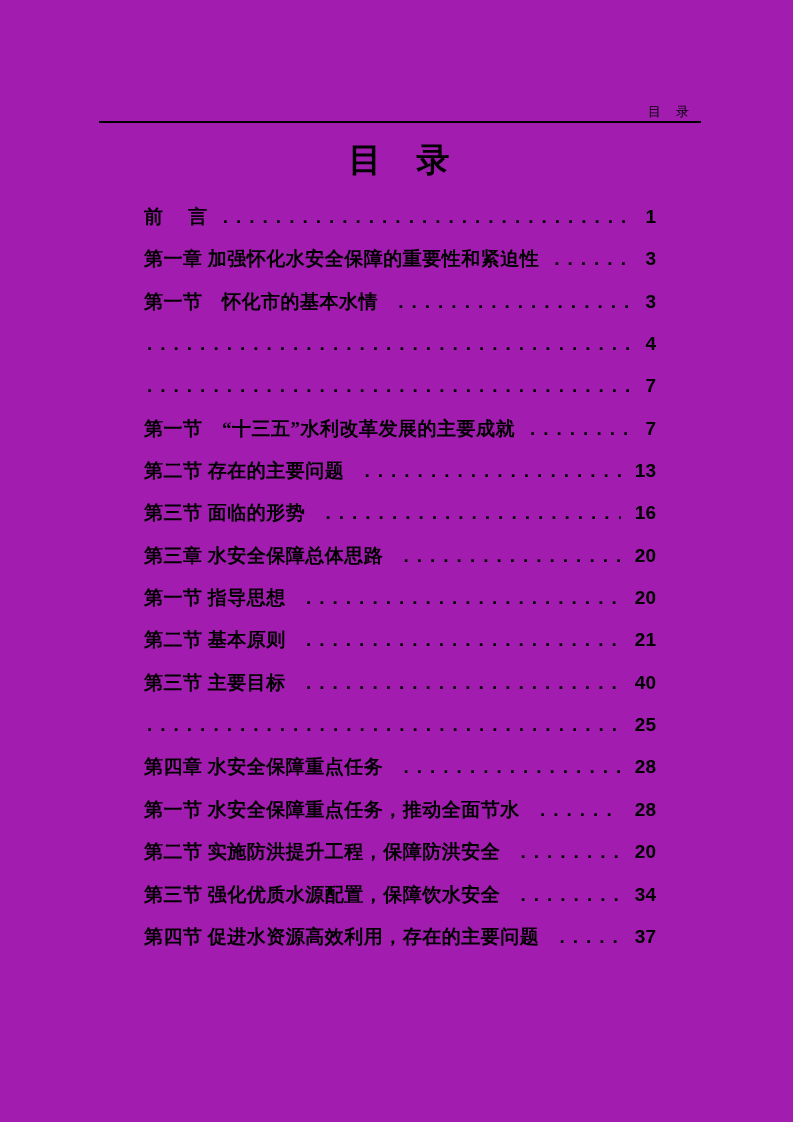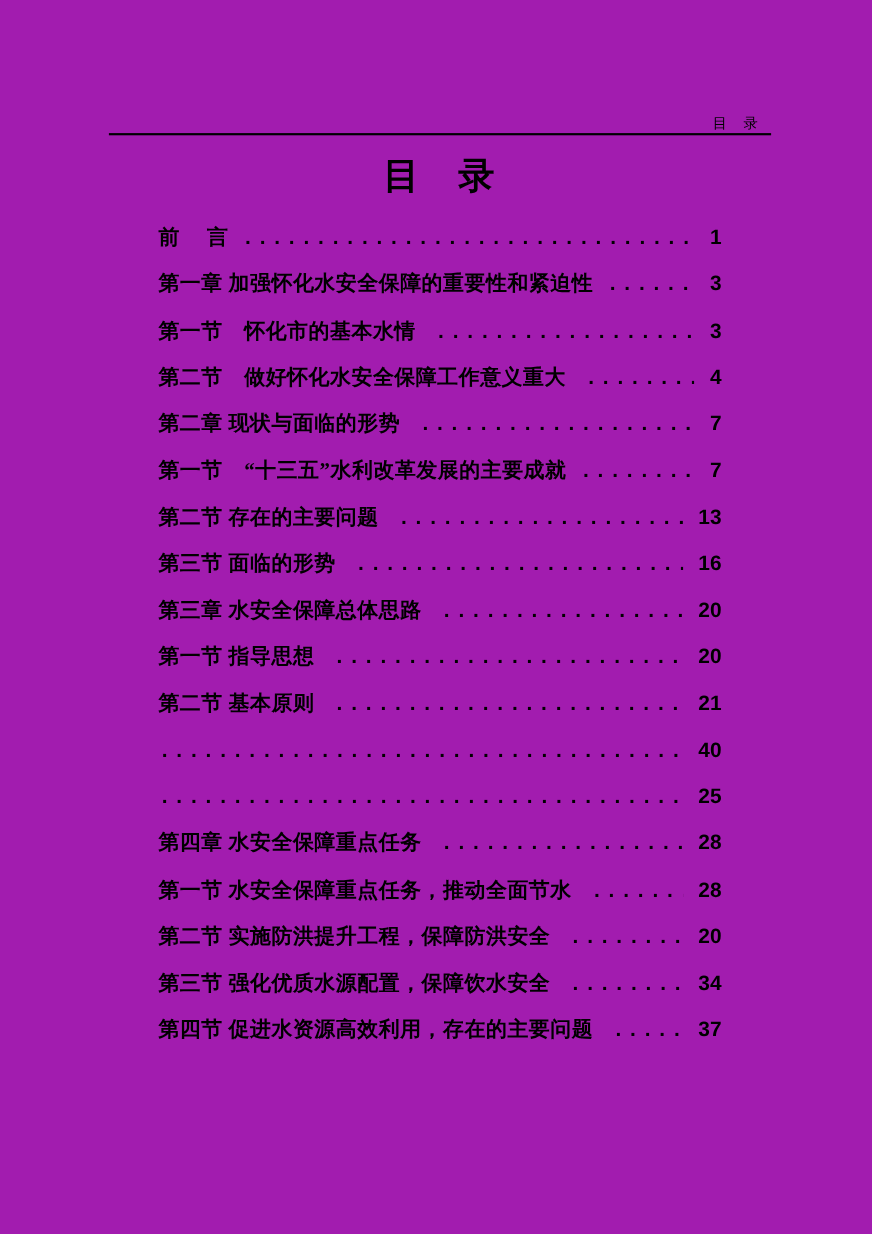--- a/index.html
+++ b/index.html
@@ -117,27 +117,25 @@
     <span class="toc-page">3</span>
   </div>
 
   <div class="toc-row">
     <span class="toc-label">第一节　怀化市的基本水情 </span>
     <span class="toc-dots">........................................................................................................................</span>
     <span class="toc-page">3</span>
   </div>
 
   <div class="toc-row">
-    <span class="toc-label">第二节　做好怀化水安全保障工作意义重大 </span>
     <span class="toc-dots">........................................................................................................................</span>
     <span class="toc-page">4</span>
   </div>
 
   <div class="toc-row">
-    <span class="toc-label">第二章 现状与面临的形势 </span>
     <span class="toc-dots">........................................................................................................................</span>
     <span class="toc-page">7</span>
   </div>
 
   <div class="toc-row">
     <span class="toc-label">第一节　“十三五”水利改革发展的主要成就</span>
     <span class="toc-dots">........................................................................................................................</span>
     <span class="toc-page">7</span>
   </div>
 
@@ -165,20 +163,21 @@
     <span class="toc-page">20</span>
   </div>
 
   <div class="toc-row">
     <span class="toc-label">第二节 基本原则 </span>
     <span class="toc-dots">........................................................................................................................</span>
     <span class="toc-page">21</span>
   </div>
 
   <div class="toc-row">
+    <span class="toc-label">第三节 主要目标 </span>
     <span class="toc-dots">........................................................................................................................</span>
     <span class="toc-page">40</span>
   </div>
 
   <div class="toc-row">
     <span class="toc-dots">........................................................................................................................</span>
     <span class="toc-page">25</span>
   </div>
 
   <div class="toc-row">

